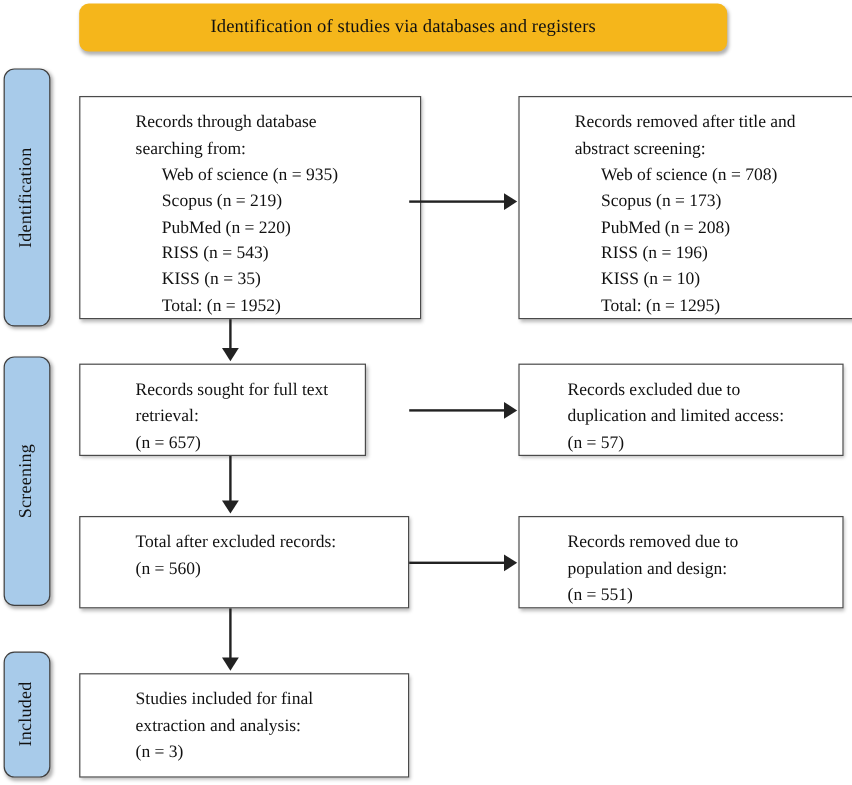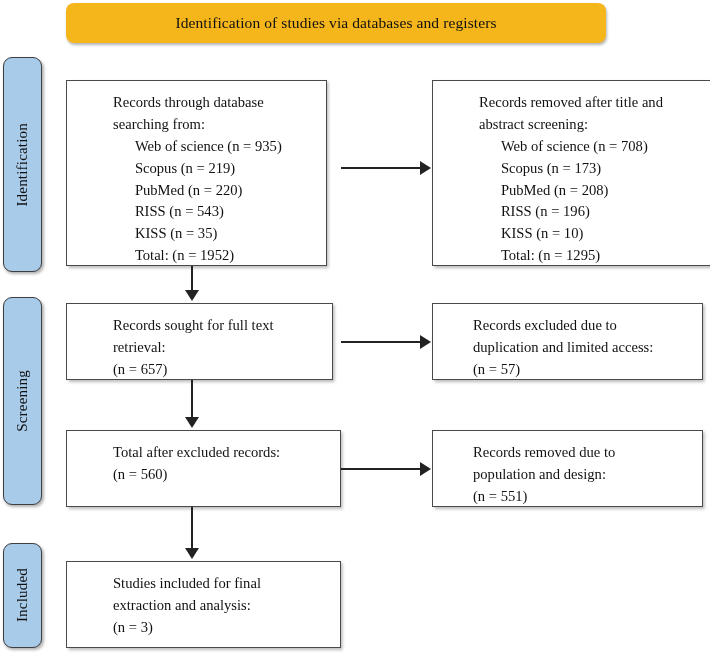--- a/index.html
+++ b/index.html
@@ -78,24 +78,24 @@
     line-height: 1.5;
     color: #111111;
     white-space: pre-line;
     display: block;
   }
   .flow-box .box-text.has-indent {
     white-space: pre-wrap;
   }
 
   
-  .box-records-identified { left: 66px;  top: 80px;  width: 261px; height: 186px; }
+  .box-records-identified { left: 66px;  top: 80px;  width: 285px; height: 186px; }
   .box-records-removed    { left: 432px; top: 80px;  width: 310px; height: 186px; }
   
-  .box-records-sought     { left: 66px;  top: 303px; width: 267px; height: 77px; }
+  .box-records-sought     { left: 66px;  top: 303px; width: 239px; height: 77px; }
   .box-records-excluded   { left: 432px; top: 303px; width: 271px; height: 77px; }
   
   .box-total-after        { left: 66px;  top: 430px; width: 275px; height: 77px; }
   .box-records-removed-2  { left: 432px; top: 430px; width: 271px; height: 77px; }
   
   .box-studies-included   { left: 66px;  top: 561px; width: 275px; height: 87px; }
 
   
   .box-records-sought,
   .box-records-excluded,

